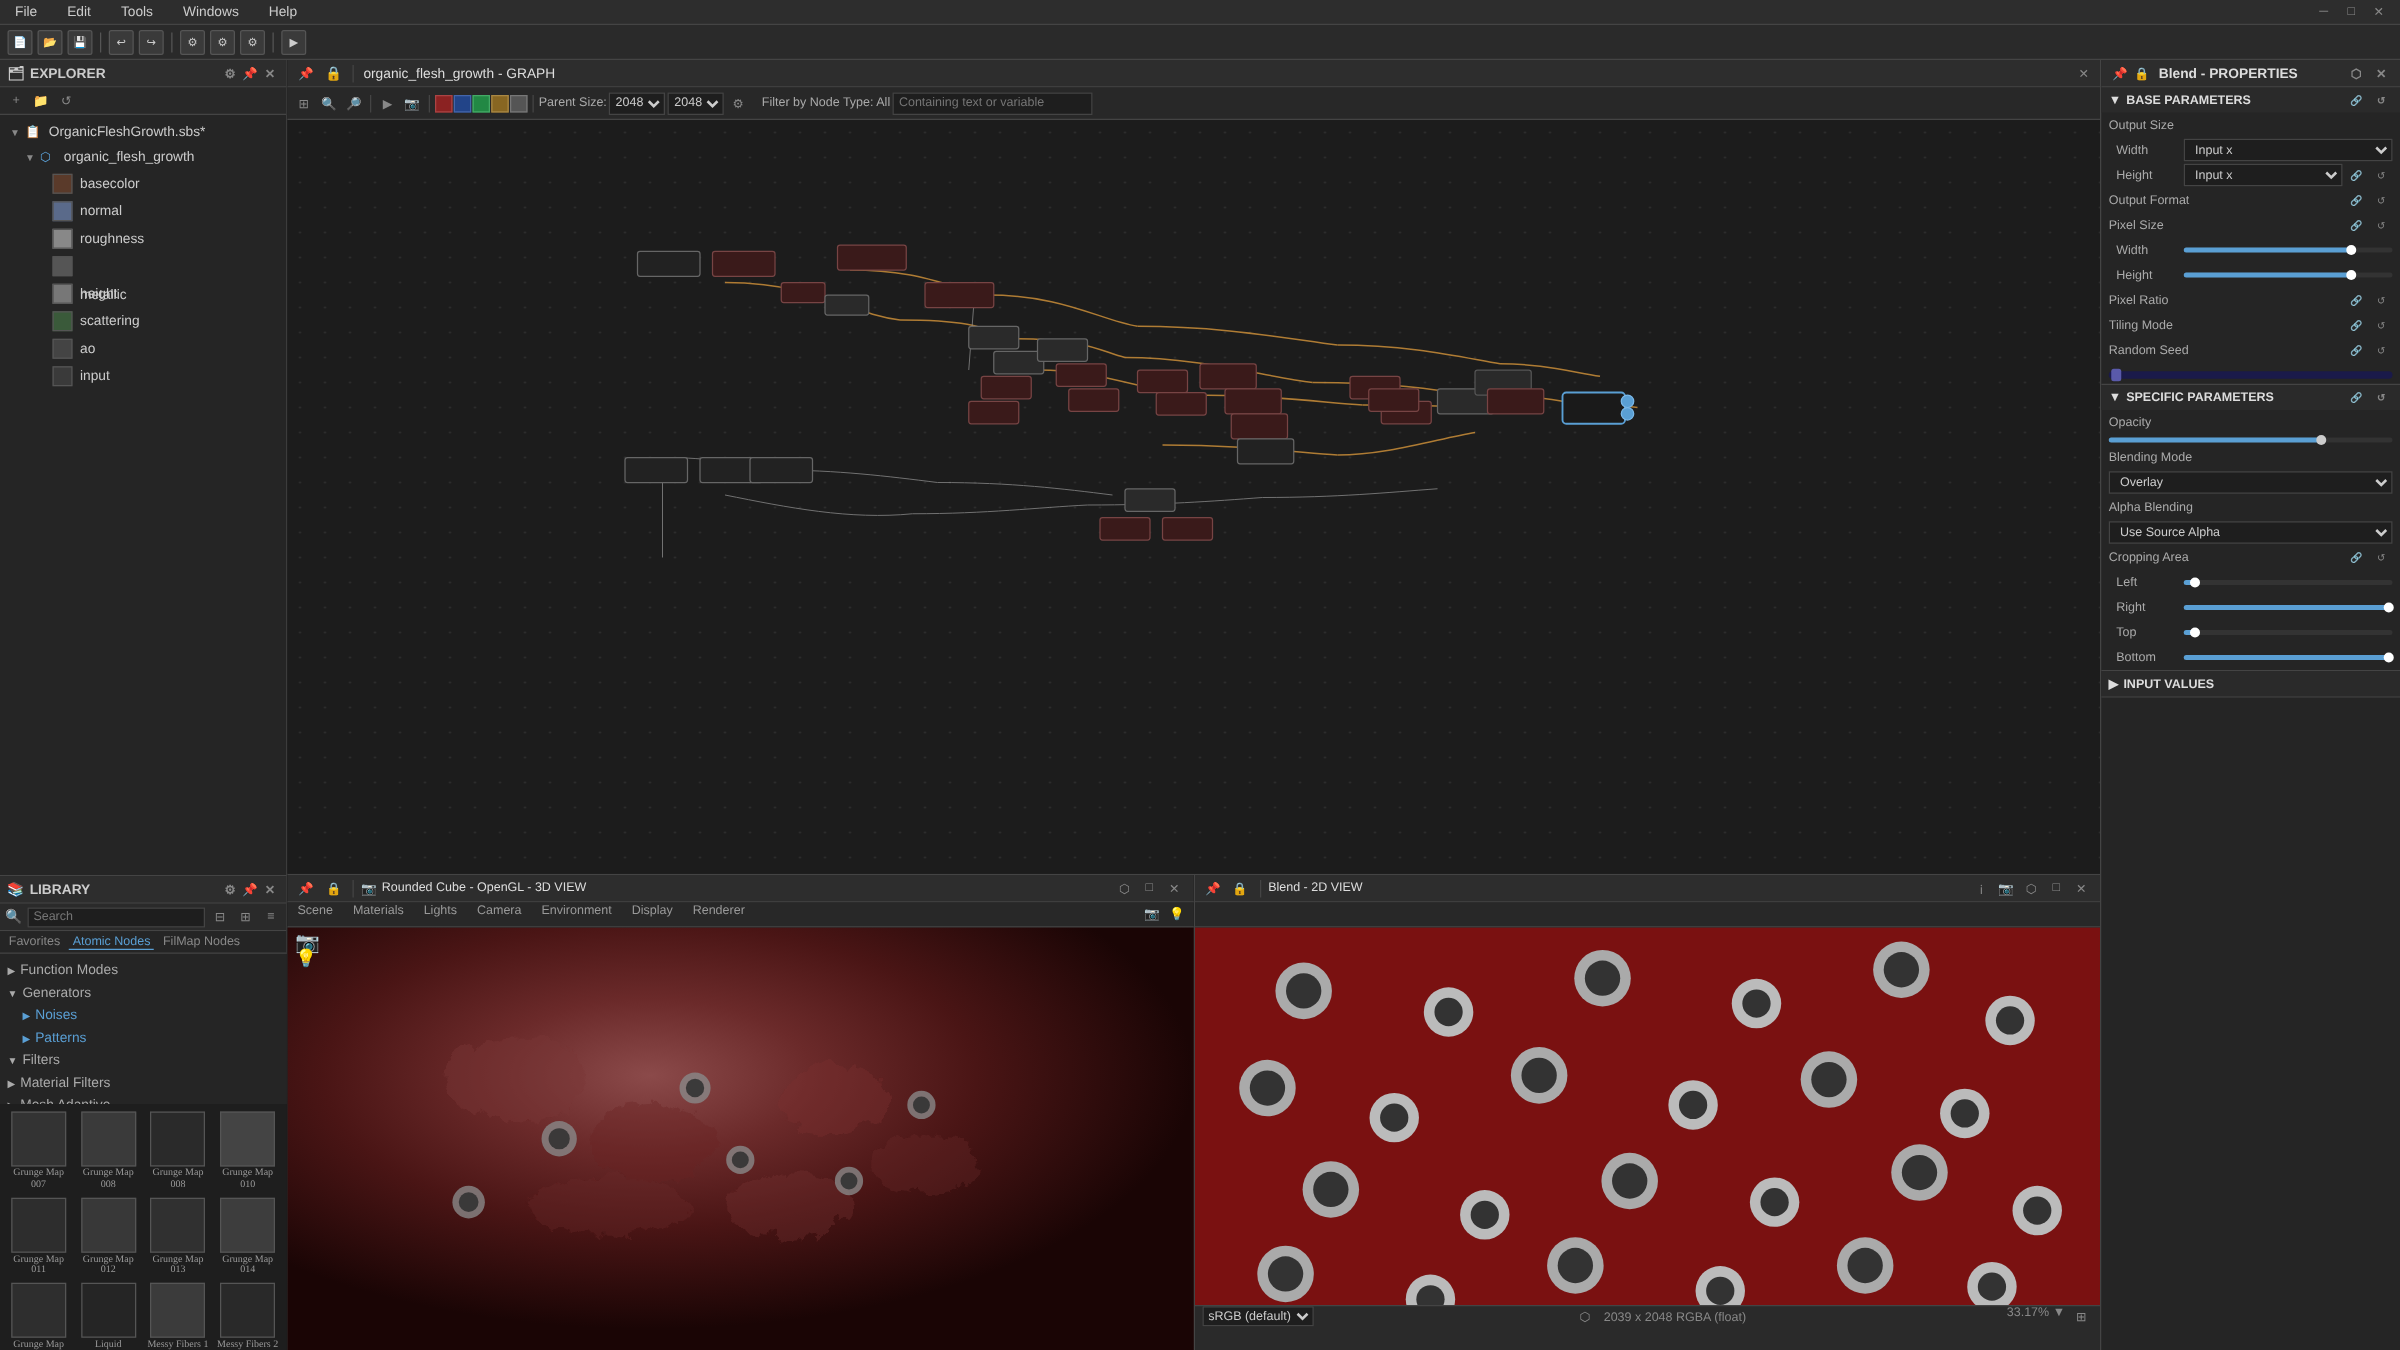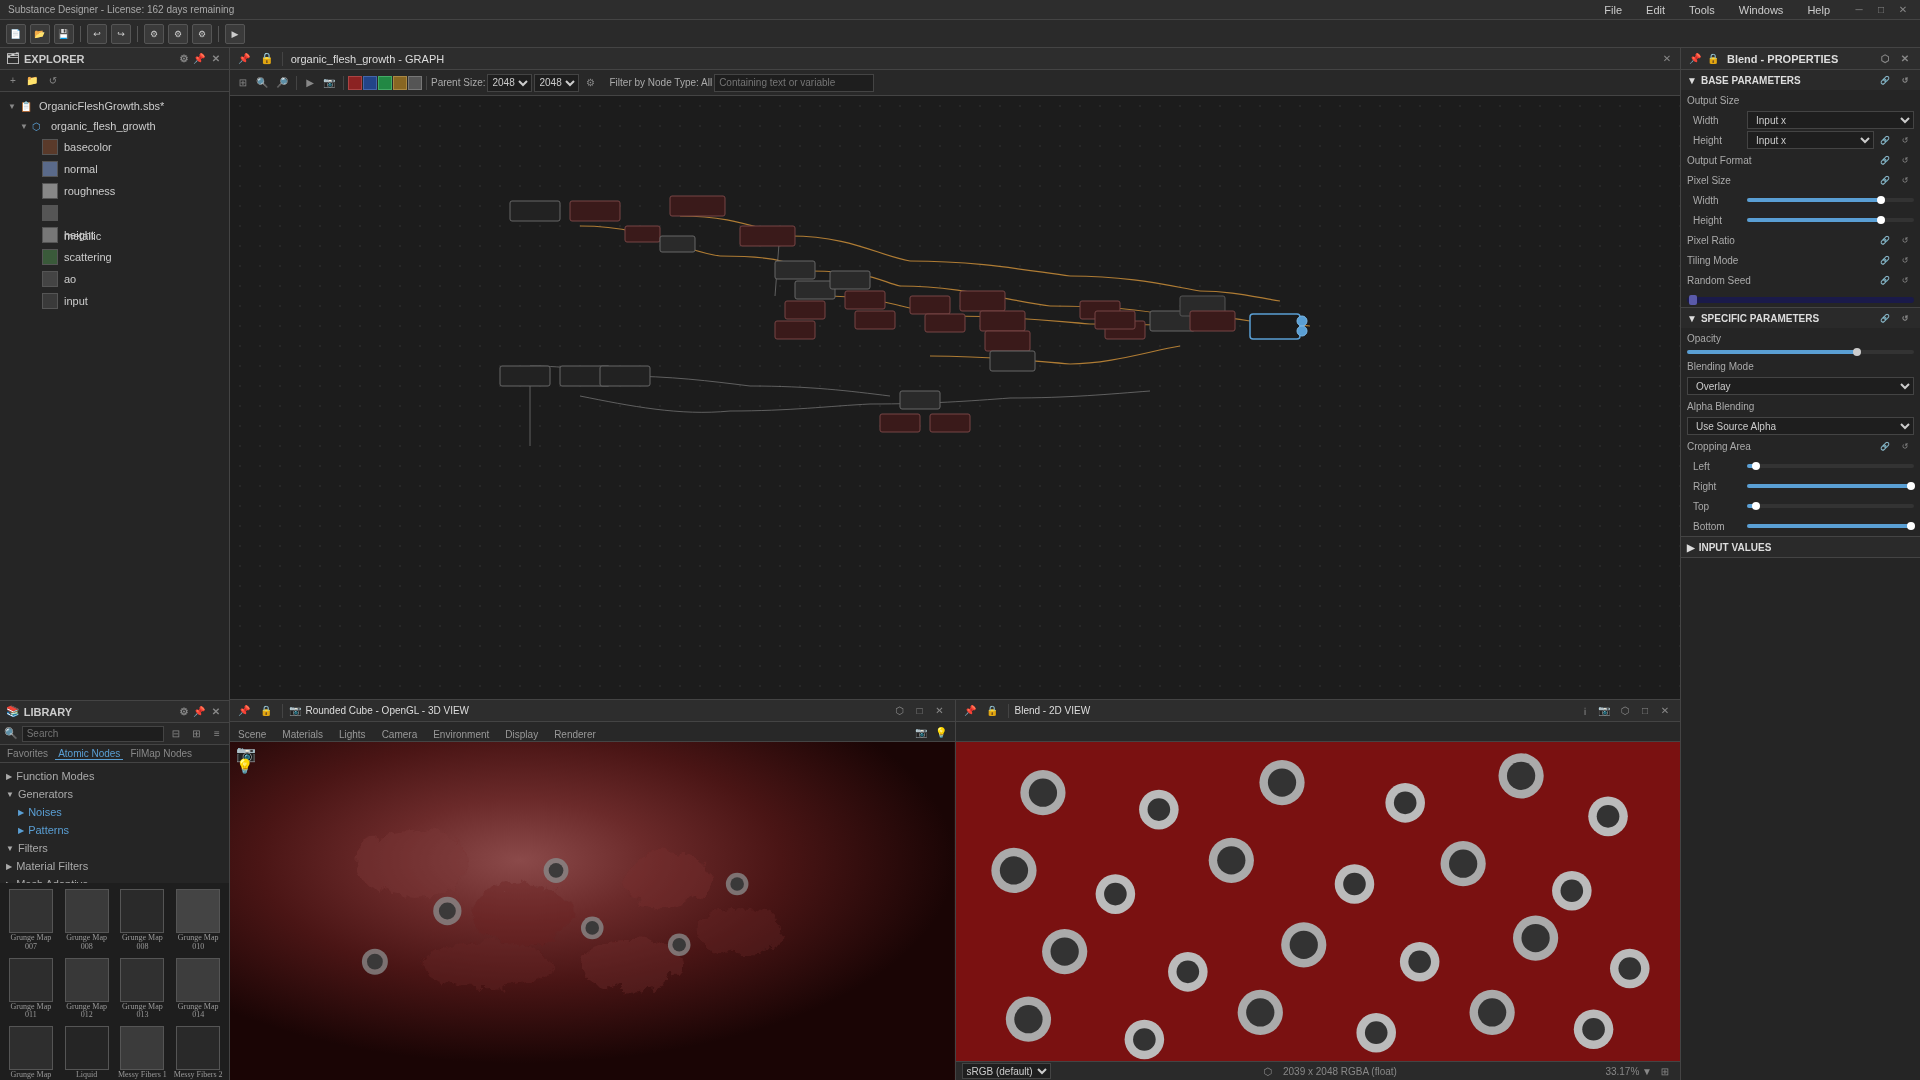--- a/index.html
+++ b/index.html
@@ -282,21 +282,21 @@
       align-items: center;
       padding: 0 6px;
       gap: 4px;
       border-bottom: 1px solid #444;
       font-size: 10px;
     }
     .view-tabs {
       height: 20px;
       background: #282828;
       display: flex;
-      align-items: flex-end;
+      align-items: flex-start;
       padding: 0 4px;
       gap: 8px;
       border-bottom: 1px solid #444;
       font-size: 10px;
       color: #999;
     }
     .view-tab { cursor: pointer; padding: 1px 4px; }
     .view-content {
       position: absolute;
       top: 42px;
@@ -453,24 +453,24 @@
       justify-content: center;
       cursor: pointer;
       color: #888;
       font-size: 10px;
       border-radius: 2px;
     }
 
     .separator { width: 1px; height: 14px; background: #444; margin: 0 2px; }
 
     .bottom-toolbar {
-      height: 19px;
+      height: 36px;
       background: #2a2a2a;
       display: flex;
-      align-items: center;
+      align-items: flex-start;
       padding: 0 6px;
       gap: 4px;
       border-top: 1px solid #444;
       position: absolute;
       bottom: 0;
       left: 0;
       right: 0;
       font-size: 10px;
       color: #888;
     }
@@ -494,21 +494,20 @@
       position: absolute;
       top: -2px;
       left: 2px;
       cursor: pointer;
     }
   </style>
 </head>
 <body>
 
 <div class="menu-bar">
-  <span class="menu-bar-title">Substance Designer - License: 162 days remaining</span>
   <span class="menu-item">File</span>
   <span class="menu-item">Edit</span>
   <span class="menu-item">Tools</span>
   <span class="menu-item">Windows</span>
   <span class="menu-item">Help</span>
   <div style="margin-left:auto; display:flex; gap:4px;">
     <div class="icon-btn">─</div>
     <div class="icon-btn">□</div>
     <div class="icon-btn">✕</div>
   </div>

